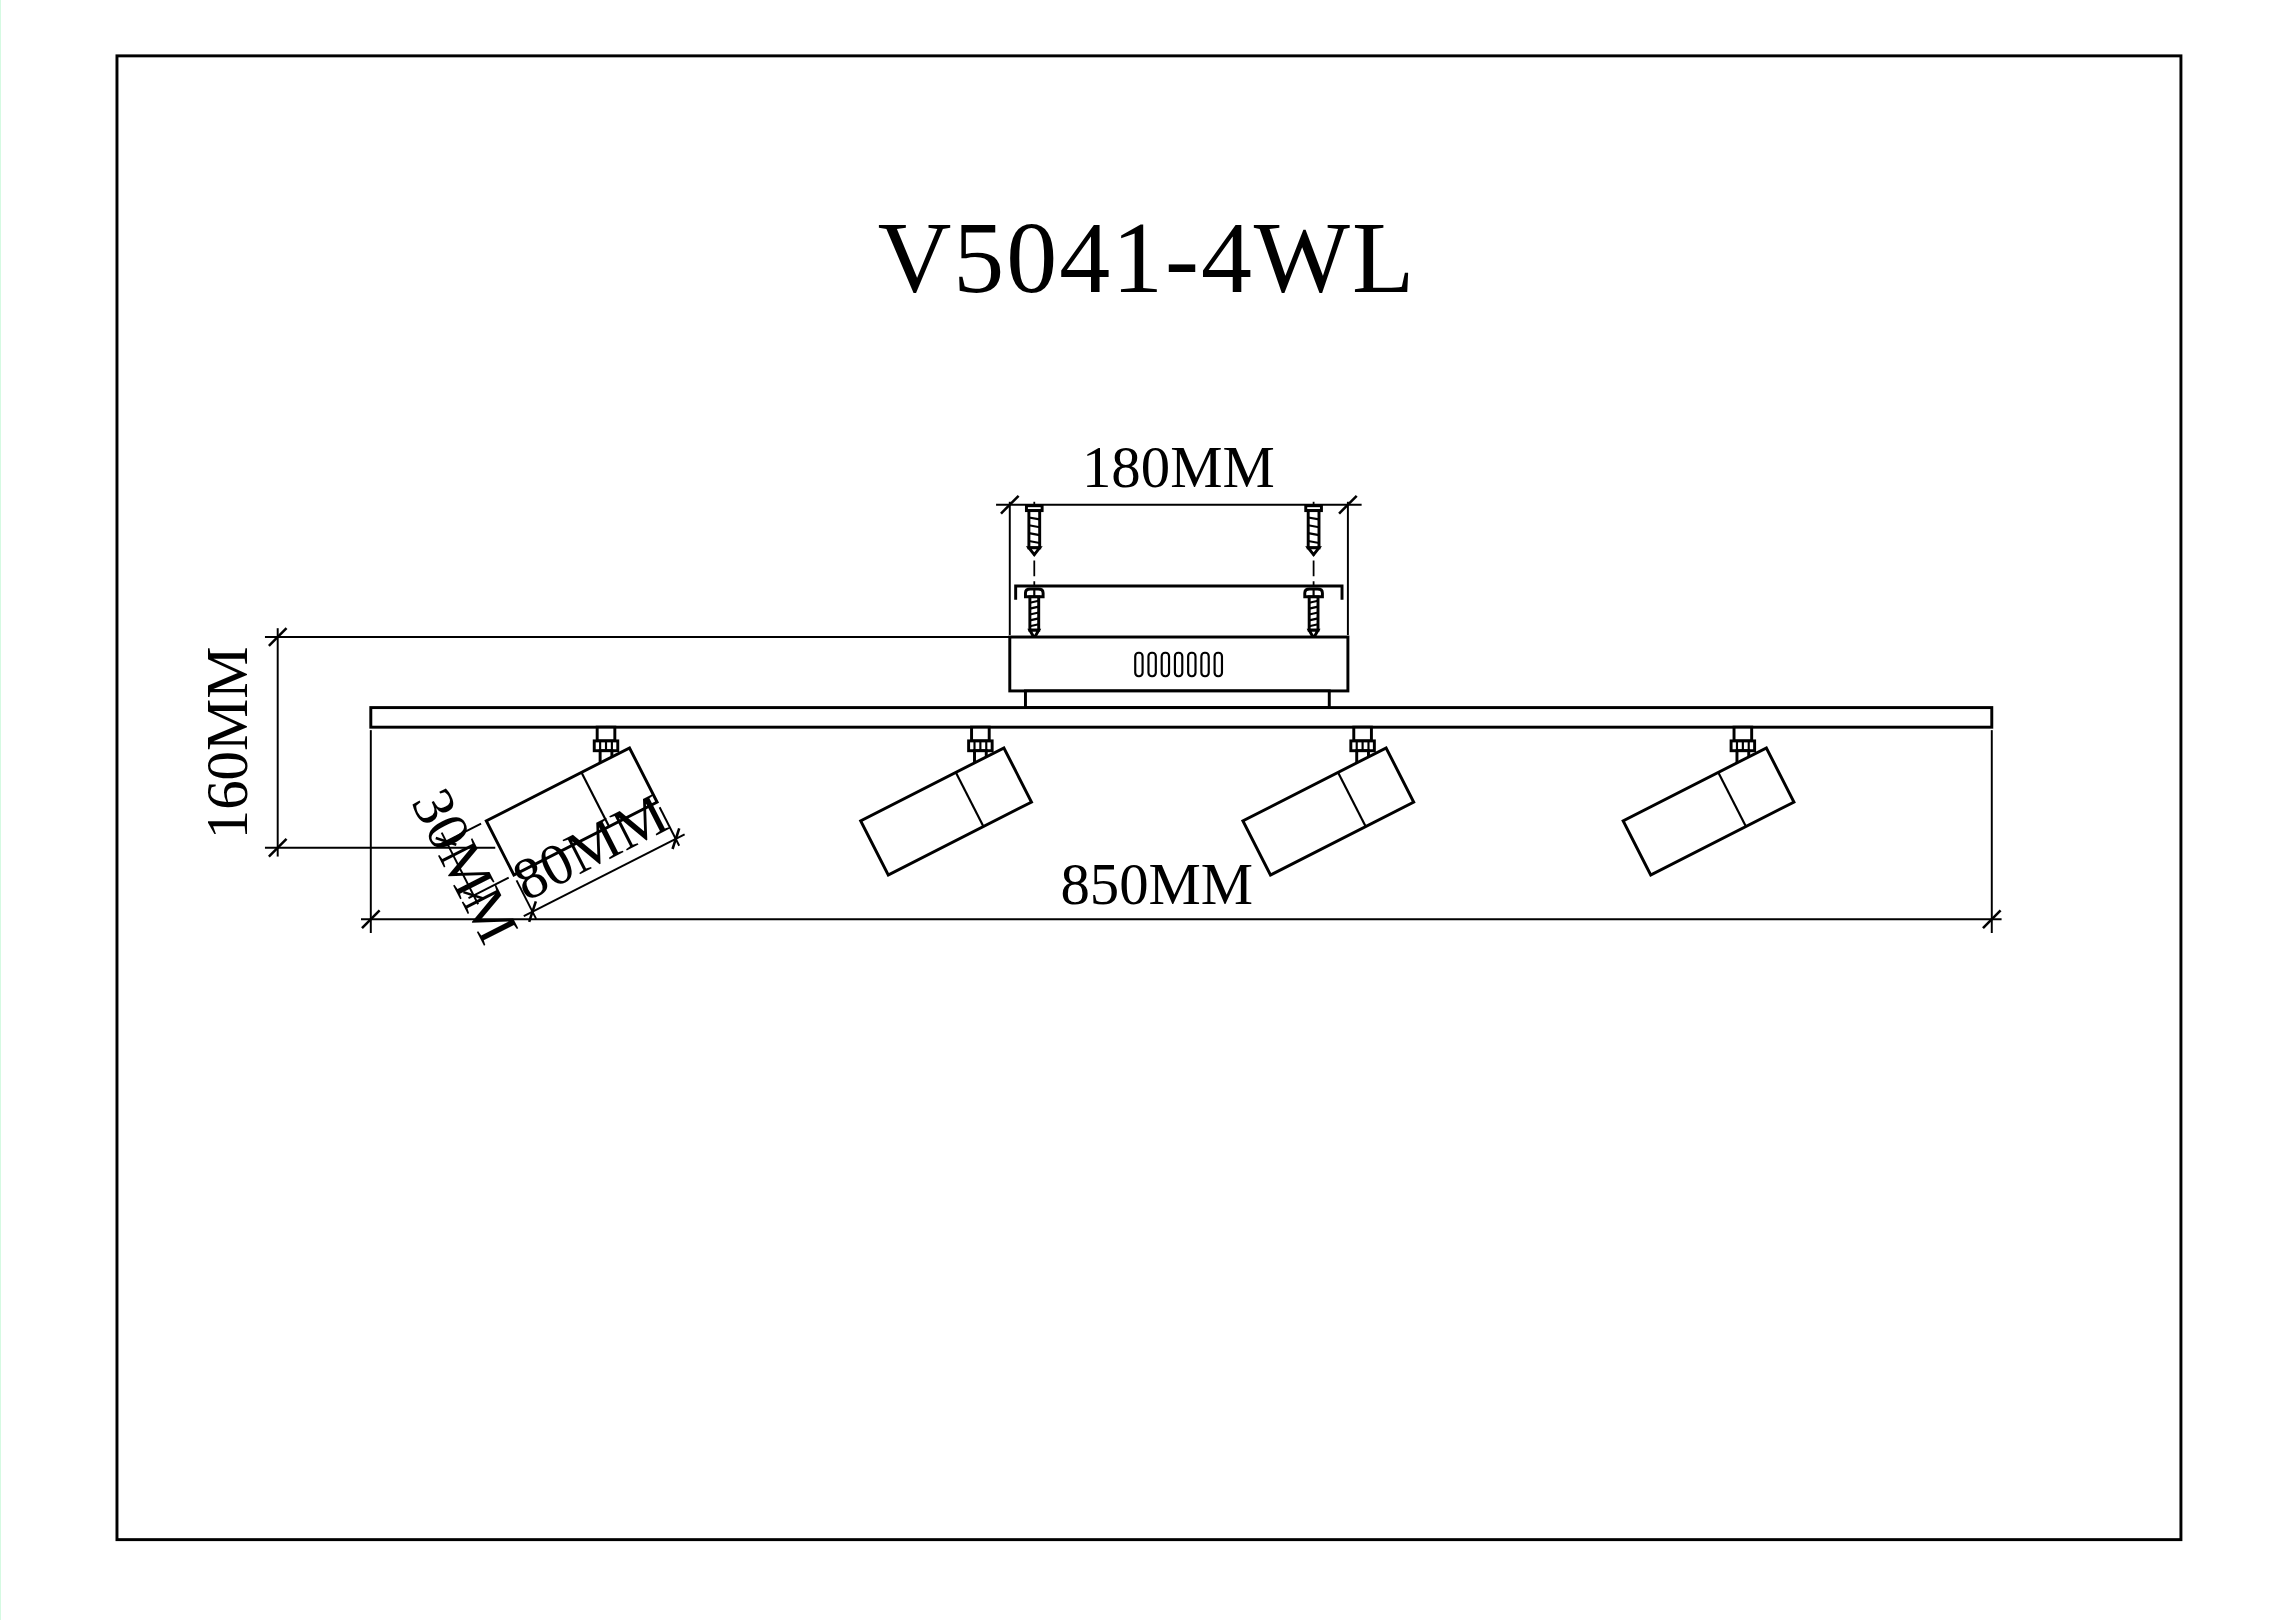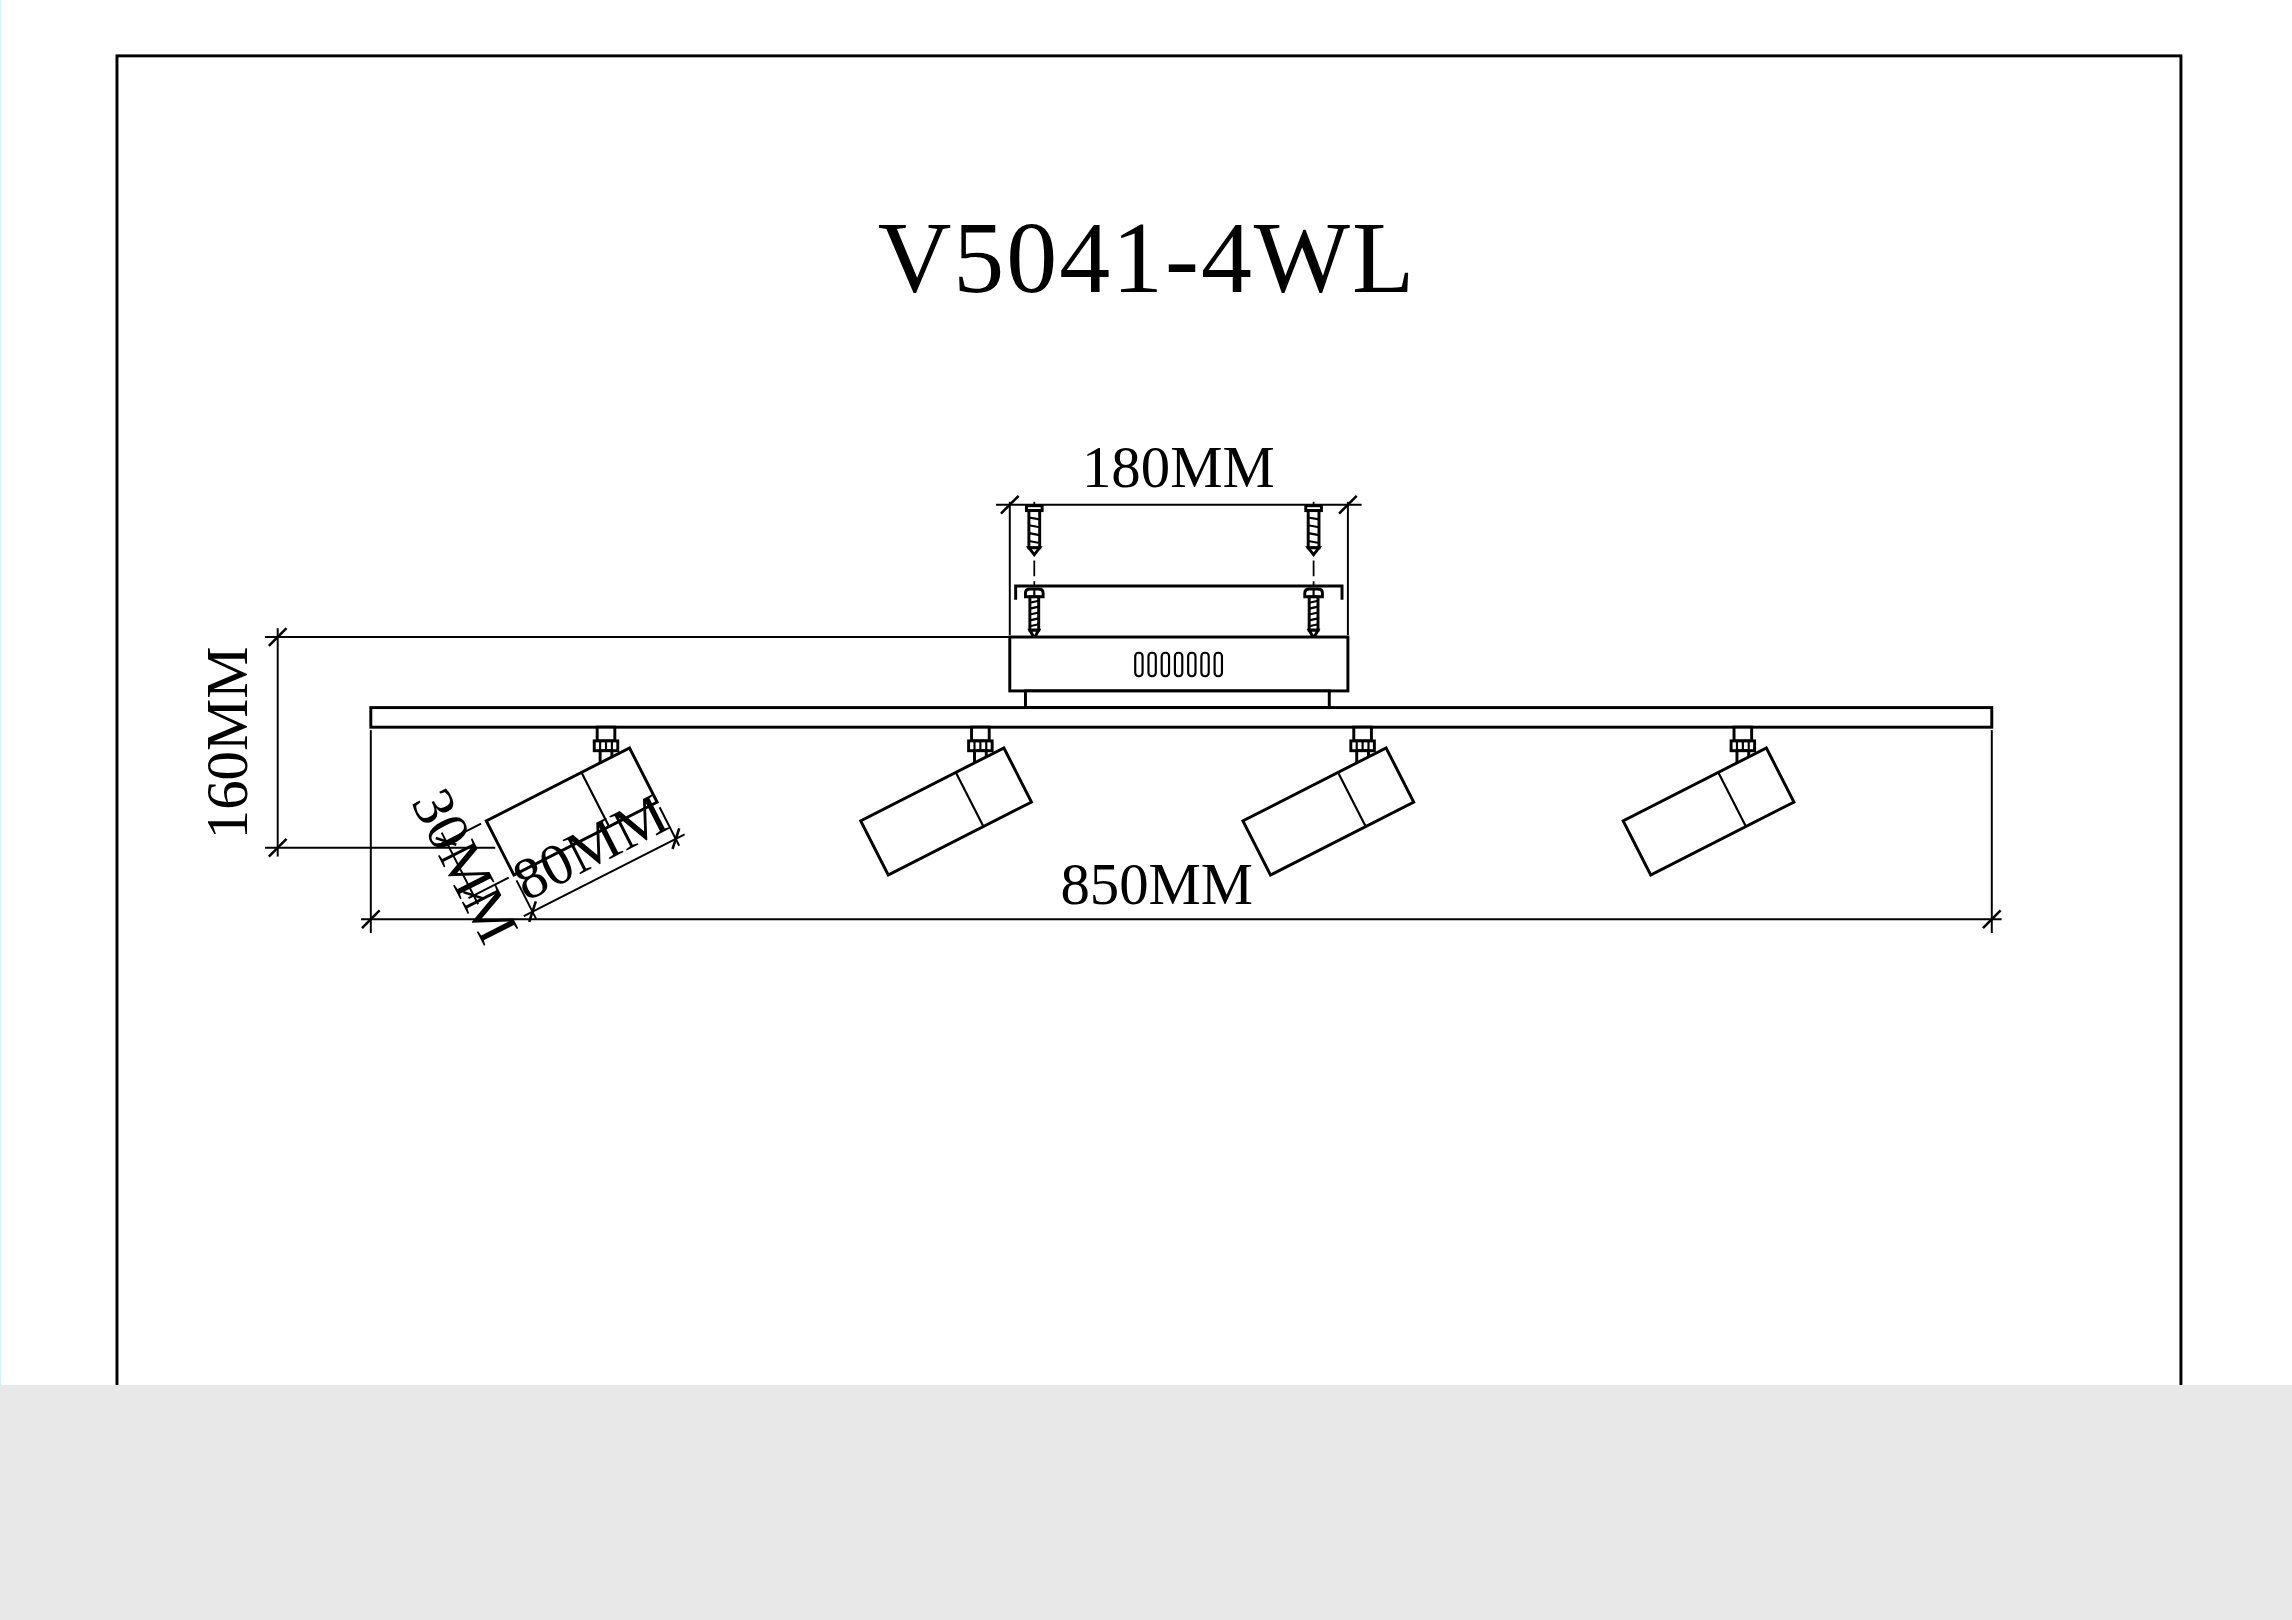--- a/index.html
+++ b/index.html
@@ -1,17 +1,17 @@
 <!DOCTYPE html>
 <html><head>
 <meta charset="utf-8">
 <style>
   html,body{margin:0;padding:0;background:#e8e8e8;}
   .page{
-    width:2293px;height:1385px;background:#7dd3fc;position:relative;
+    width:2293px;height:1620px;background:#86efac;position:relative;
     font-family:"Liberation Serif","DejaVu Serif",serif;
   }
   svg{display:block;}
   .outline{stroke:#000;fill:none;stroke-width:3;}
   .part{stroke:#000;fill:#fff;stroke-width:3;}
   .thin{stroke:#000;fill:none;stroke-width:2.2;}
   .dimline{stroke:#000;fill:none;stroke-width:2;}
   .tick{stroke:#000;stroke-width:2.6;}
   .centerline{stroke:#000;stroke-width:1.8;fill:none;stroke-dasharray:16 5 4 5;}
   .dimtext{font-family:"Liberation Serif","DejaVu Serif",serif;font-size:60px;fill:#000;}

